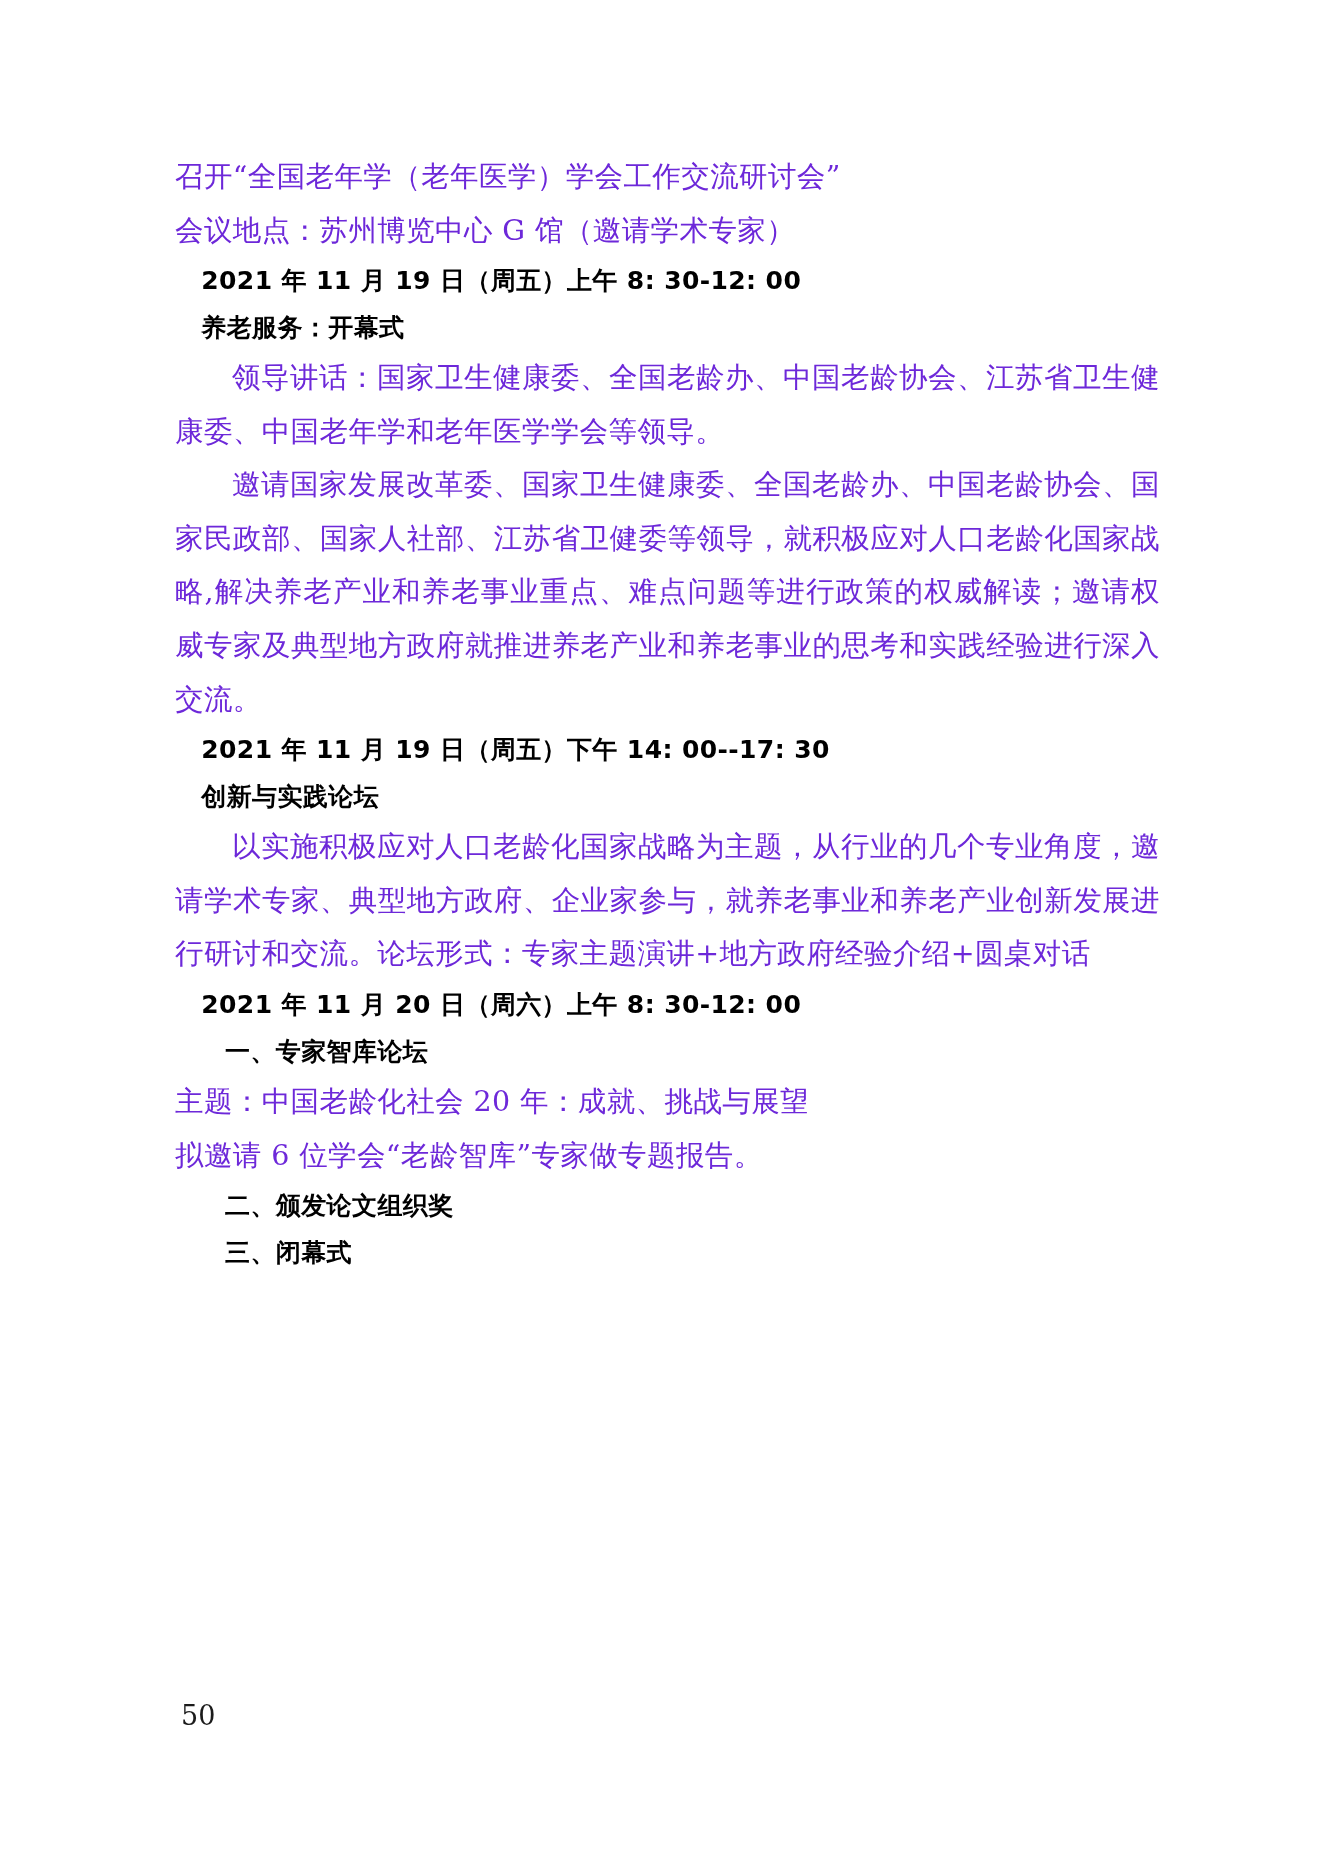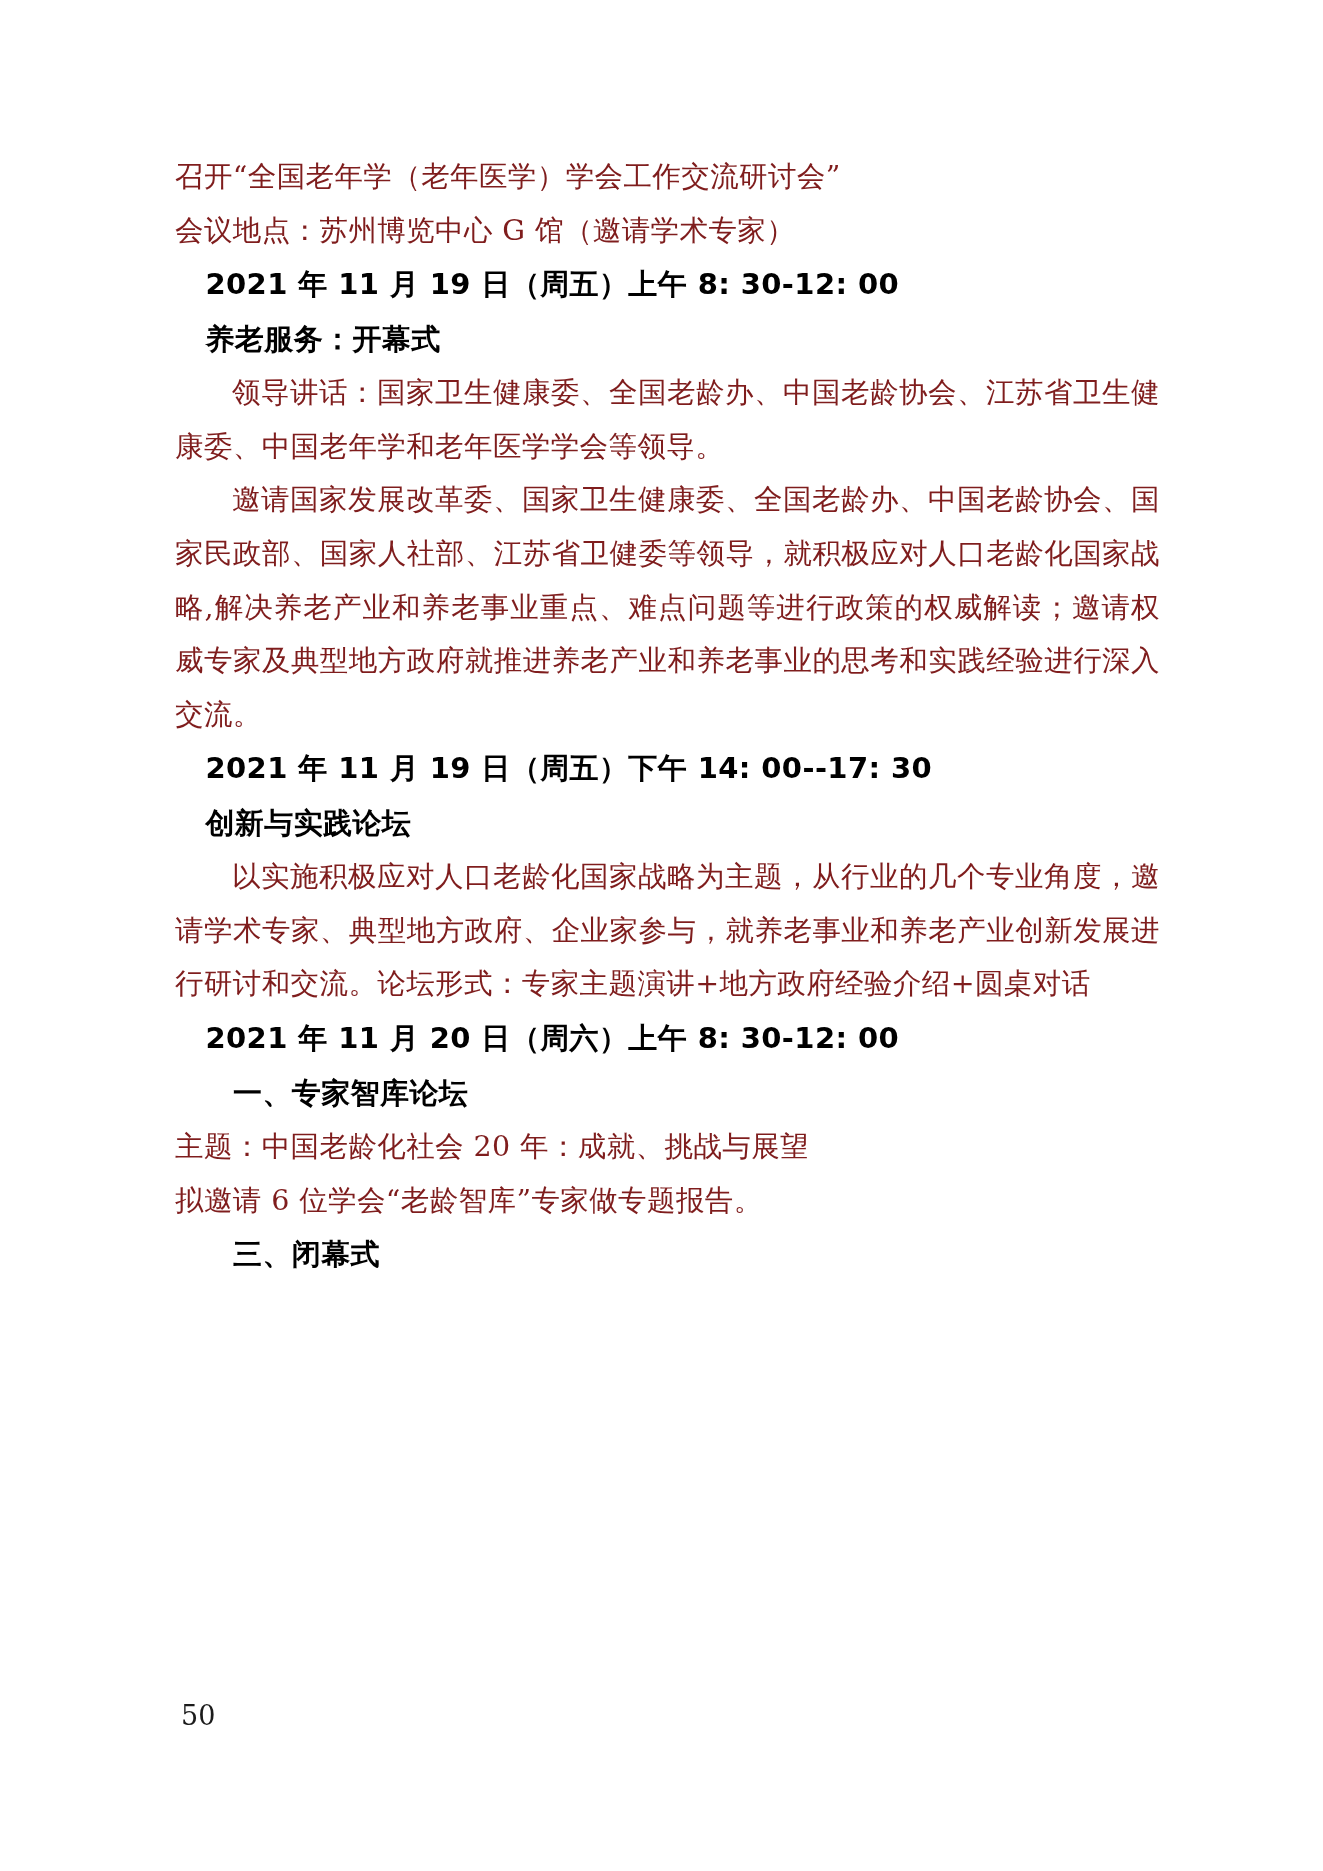--- a/index.html
+++ b/index.html
@@ -25,29 +25,29 @@
     width: 985px;
   }
   
   .p {
     font-size: 28.5px;
     line-height: 1.88;
     text-align: justify;
     text-justify: inter-ideograph;
     margin: 0;
     letter-spacing: 0.4px;
-    color: #7f1d1d;
+    color: #6d28d9;
     font-family: "DejaVu Serif", "Liberation Serif", serif;
   }
   .indent {
     text-indent: 2em;
   }
   
   .h {
-    font-size: 29px;
+    font-size: 25px;
     line-height: 1.88;
     margin: 0;
     font-weight: bold;
     letter-spacing: 0.4px;
     color: #000000;
     font-family: "DejaVu Sans", "Liberation Sans", sans-serif;
   }
   .h-indent {
     text-indent: 2em;
   }
@@ -94,19 +94,20 @@
 
 
     <p class="h h-indent1 nowrap-line">2021 年 11 月 20 日（周六）上午 8: 30-12: 00</p>
 
     <p class="h h-indent nowrap-line">一、专家智库论坛</p>
 
     <p class="p nowrap-line">主题：中国老龄化社会 20 年：成就、挑战与展望</p>
 
     <p class="p nowrap-line">拟邀请 6 位学会“老龄智库”专家做专题报告。</p>
 
+    <p class="h h-indent nowrap-line">二、颁发论文组织奖</p>
 
     <p class="h h-indent nowrap-line">三、闭幕式</p>
 
   </div>
 
   <div class="page-number">50</div>
 </div>
 
 </body></html>

